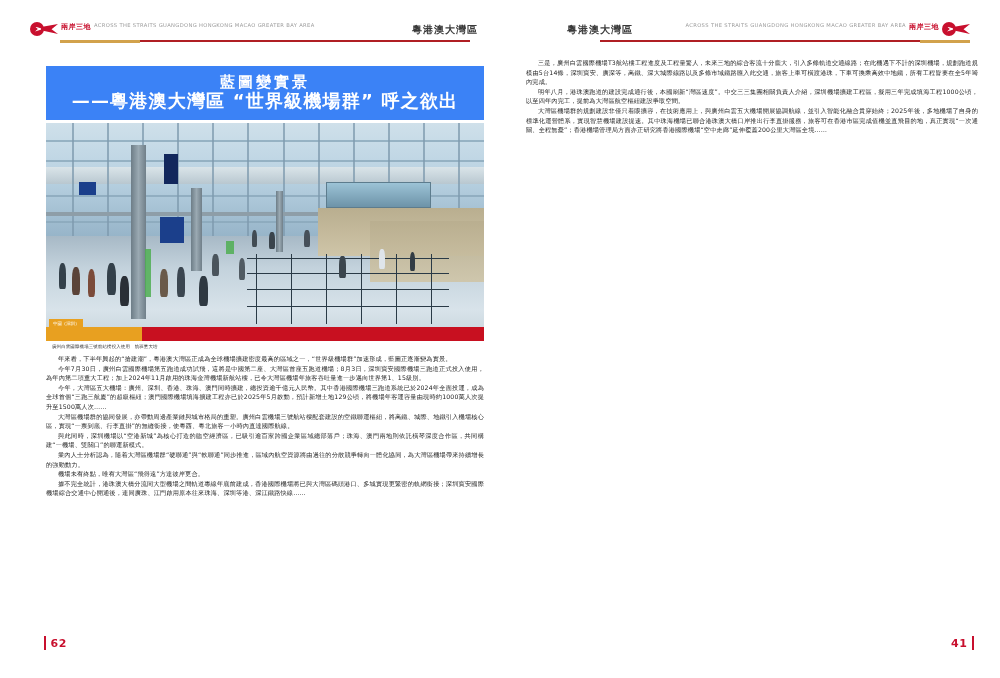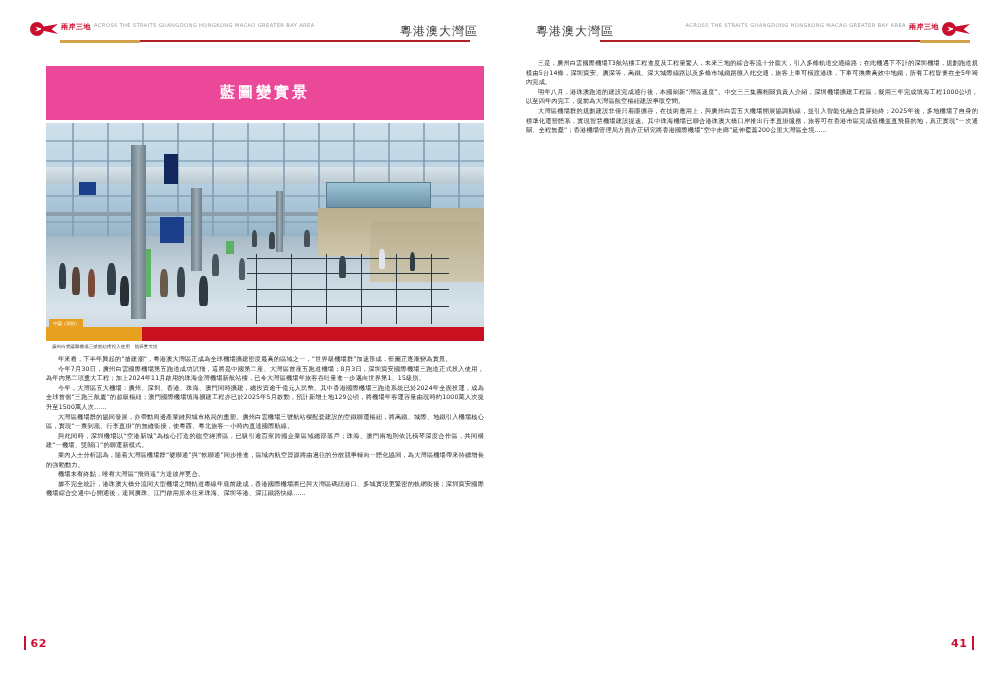--- a/index.html
+++ b/index.html
@@ -48,33 +48,33 @@
   .logo-word {
     font-size: 7px; font-weight: bold; color: #c8102e;
     letter-spacing: .5px; margin: 0 3px; white-space: nowrap;
   }
   .runhead-en {
     font-size: 5.2px; color: #9a9a9a; letter-spacing: .35px;
     white-space: nowrap; overflow: hidden; flex: 1 1 auto;
   }
   .runhead-right .runhead-en { text-align: right; direction: ltr; }
   .runhead-section {
-    font-size: 12px; font-weight: normal; color: #3a3a3a;
-    letter-spacing: 1px; white-space: nowrap; padding: 0 6px;
+    font-size: 10px; font-weight: bold; color: #3a3a3a;
+    letter-spacing: 1px; white-space: nowrap; padding: 0 6px; margin-left: 31px;
   }
   .runhead-rule {
     position: absolute; height: 1.6px; background: #b01f24;
   }
   .runhead-rule-gold { background: #d2a24c; height: 2.6px; }
 
   
   .title-banner {
     position: absolute; left: 46px; top: 66px;
     width: 438px; height: 54px;
-    background: #ec4899;
+    background: #3b82f6;
     display: flex; flex-direction: column;
     align-items: center; justify-content: center;
     color: #fff;
   }
   .title-main {
     font-size: 15px; font-weight: bold; letter-spacing: 3px;
     line-height: 1.05; margin-bottom: 1px;
   }
   .title-sub {
     font-size: 18px; font-weight: bold; letter-spacing: 1.2px;
@@ -130,21 +130,21 @@
 
   
   .folio {
     position: absolute; bottom: 28px; display: flex; align-items: center;
   }
   .folio-bar { width: 1.6px; height: 14px; background: #c8102e; }
   .folio-num {
     font-size: 11px; font-weight: bold; color: #c8102e; padding: 0 5px;
     letter-spacing: .5px;
   }
-  .folio-left  { left: 24px; }
+  .folio-left  { left: 44px; }
   .folio-right { right: 26px; flex-direction: row-reverse; }
 
   .gutter {
     position: absolute; left: 499px; top: 0; width: 2px; height: 678px;
     background: #f2f2f2;
   }
 </style>
 </head>
 <body>
 
@@ -161,20 +161,21 @@
       </span>
       <span class="logo-word">兩岸三地</span>
       <span class="runhead-en">ACROSS THE STRAITS GUANGDONG HONGKONG MACAO GREATER BAY AREA</span>
     </div>
     <div class="runhead-rule runhead-rule-gold" style="left:60px; top:40px; width:80px;"></div>
     <div class="runhead-rule" style="left:140px; top:40px; width:330px;"></div>
     <div class="runhead-section" style="position:absolute; right:16px; top:23px;">粵港澳大灣區</div>
 
     <div class="title-banner">
       <div class="title-main">藍圖變實景</div>
+      <div class="title-sub">——粵港澳大灣區 “世界級機場群” 呼之欲出</div>
     </div>
 
     <div class="photo" id="photo-terminal">
       <div class="tm-glass"></div>
       <div class="tm-apron"></div>
       <div class="tm-hband" style="top:8%;"></div>
       <div class="tm-hband" style="top:17%;"></div>
       <div class="tm-hband" style="top:33%;"></div>
       <div class="tm-hband" style="top:45%;"></div>
       <div class="tm-mullion" style="left:6%;"></div>

